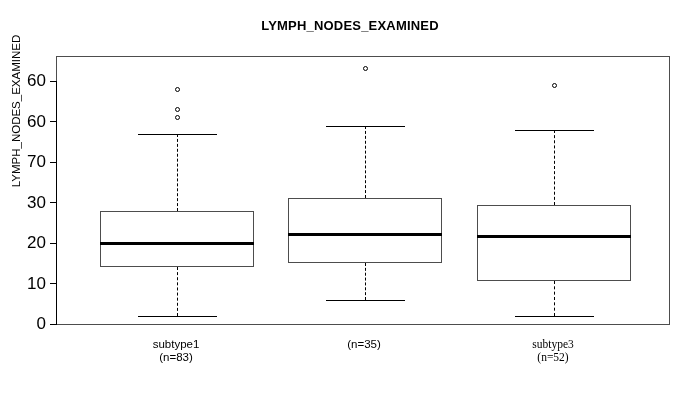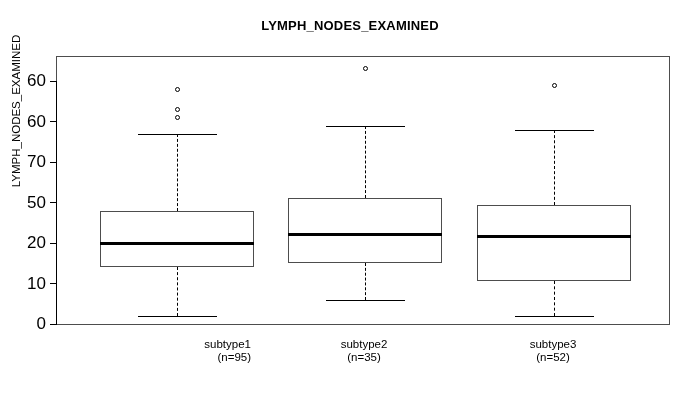--- a/index.html
+++ b/index.html
@@ -150,21 +150,21 @@
         <div class="tick-row" style="top: 226.5px;">
           <div class="tick-mark"></div>
           <div class="tick-label">10</div>
         </div>
         <div class="tick-row" style="top: 186px;">
           <div class="tick-mark"></div>
           <div class="tick-label">20</div>
         </div>
         <div class="tick-row" style="top: 145.5px;">
           <div class="tick-mark"></div>
-          <div class="tick-label">50</div>
+          <div class="tick-label">30</div>
         </div>
         <div class="tick-row" style="top: 105px;">
           <div class="tick-mark"></div>
           <div class="tick-label">70</div>
         </div>
         <div class="tick-row" style="top: 64.5px;">
           <div class="tick-mark"></div>
           <div class="tick-label">60</div>
         </div>
         <div class="tick-row" style="top: 24px;">
@@ -200,28 +200,27 @@
           <div class="whisker-cap" style="left: 457.5px; width: 79px; top: 72.6px;"></div>
           <div class="whisker-cap" style="left: 457.5px; width: 79px; top: 258.9px;"></div>
           <div class="box-rect" style="left: 420px; width: 154px; top: 147.525px; height: 76.95px;"></div>
           <div class="median-line" style="left: 420px; width: 154px; top: 178.425px;"></div>
           <div class="outlier" style="left: 494.5px; top: 25.55px;"></div>
         </div>
       </div>
   </div>
 
   <div id="xlabels">
-      <div class="x-label" style="left: 101px; width: 150px; top: 338px; text-align: right;">
+      <div class="x-label" style="left: 101px; width: 150px; top: 338px;">
         <span class="grp">subtype1</span>
-        <span class="cnt">(n=95)</span>
+        <span class="cnt">(n=83)</span>
       </div>
       <div class="x-label" style="left: 289px; width: 150px; top: 338px;">
-        <span class="grp">subtype2</span>
         <span class="cnt">(n=35)</span>
       </div>
-      <div class="x-label" style="left: 478px; width: 150px; top: 338px;">
+      <div class="x-label" style="left: 478px; width: 150px; top: 338px; font-family: Liberation Serif, serif;">
         <span class="grp">subtype3</span>
         <span class="cnt">(n=52)</span>
       </div>
     </div>
 
 
 </div>
 
 </body></html>

